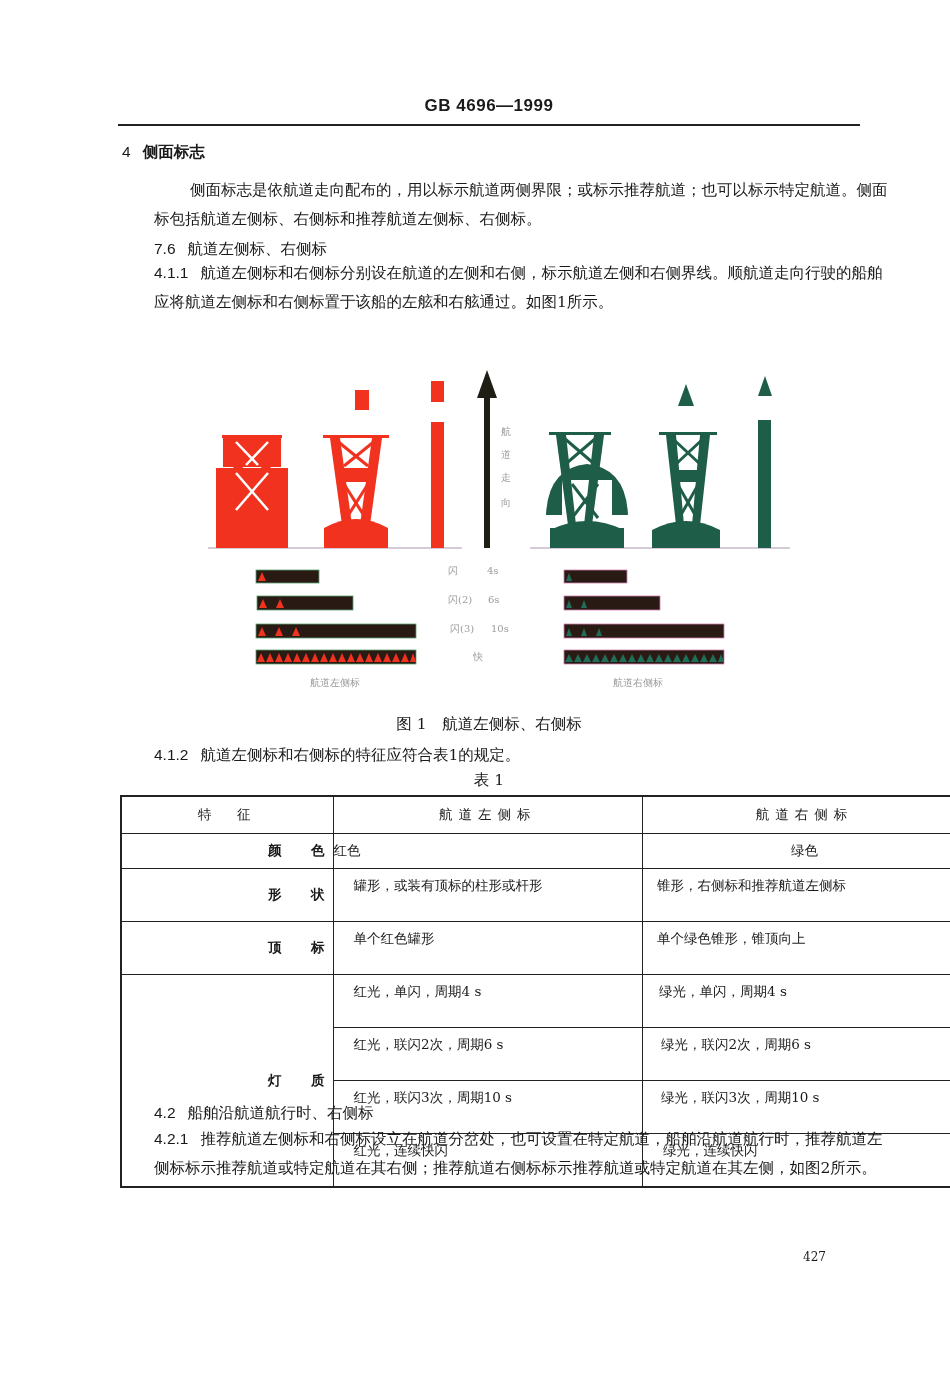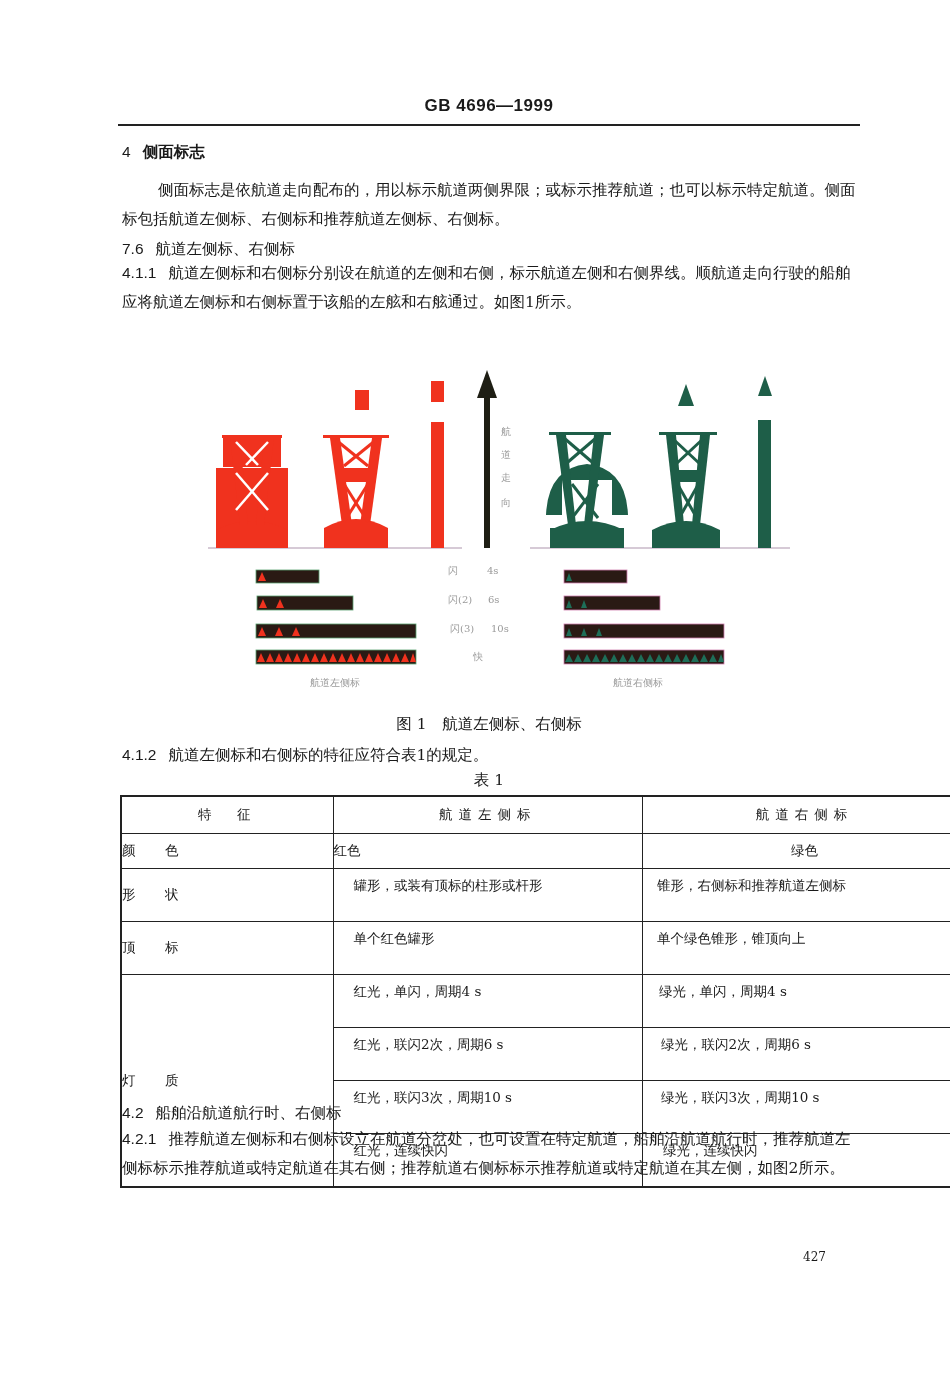--- a/index.html
+++ b/index.html
@@ -2,37 +2,37 @@
 <html><head>
 <meta charset="utf-8">
 <style>
   html, body { margin: 0; padding: 0; background: #ffffff; }
   body { width: 950px; height: 1388px; position: relative; overflow: hidden;
          font-family: "DejaVu Serif", "Liberation Serif", serif; color: #1a1a1a; }
   .abs { position: absolute; }
   .header-title { left: 0; width: 978px; top: 96px; text-align: center; font-size: 17px; font-weight: bold;
                   font-family: "Liberation Sans", "DejaVu Sans", sans-serif; letter-spacing: 0.5px; }
   .header-rule { left: 118px; width: 742px; top: 124px; height: 0; border-top: 2px solid #222; }
-  .p { font-size: 15.5px; line-height: 29px; }
+  .p { font-size: 15.5px; line-height: 29px; margin-left: 32px; }
   .num { font-family: "Liberation Sans", "DejaVu Sans", sans-serif; margin-right: 12px; }
   .bold { font-weight: bold; }
   .sec4 { left: 122px; top: 142px; font-size: 15.5px; }
   .para { left: 122px; width: 738px; top: 176px; text-indent: 36px; }
   .sec41 { left: 122px; top: 234px; }
   .para411 { left: 122px; width: 738px; top: 258px; }
   
   .figure { left: 200px; top: 360px; width: 600px; height: 340px; }
   .figure svg { display: block; }
   .fig-caption { left: 0; width: 978px; top: 714px; text-align: center; font-size: 15.5px; }
   .para412 { left: 122px; top: 740px; }
   .table-title { left: 0; width: 978px; top: 770px; text-align: center; font-size: 15.5px; }
   table.spec { position: absolute; left: 120px; top: 795px; width: 848px; border-collapse: collapse;
                font-size: 13.5px; }
   table.spec td { border: 1px solid #222; height: 34px; padding: 0 0 18px 20px; }
-  table.spec td.c { text-align: left; padding: 0; letter-spacing: 8px; }
+  table.spec td.c { text-align: right; padding: 0; letter-spacing: 8px; font-weight: bold; }
   table.spec td.h { text-align: center; padding: 0; letter-spacing: 6px; }
   table.spec { border: 2px solid #222; }
   .sec42 { left: 122px; top: 1098px; }
   .para421 { left: 122px; width: 738px; top: 1124px; }
   .page-num { left: 803px; top: 1250px; font-size: 12px; }
   .legend-text { font-size: 10px; fill: #9a9a9a; font-family: "DejaVu Serif", serif; }
 </style>
 </head>
 <body>
 

